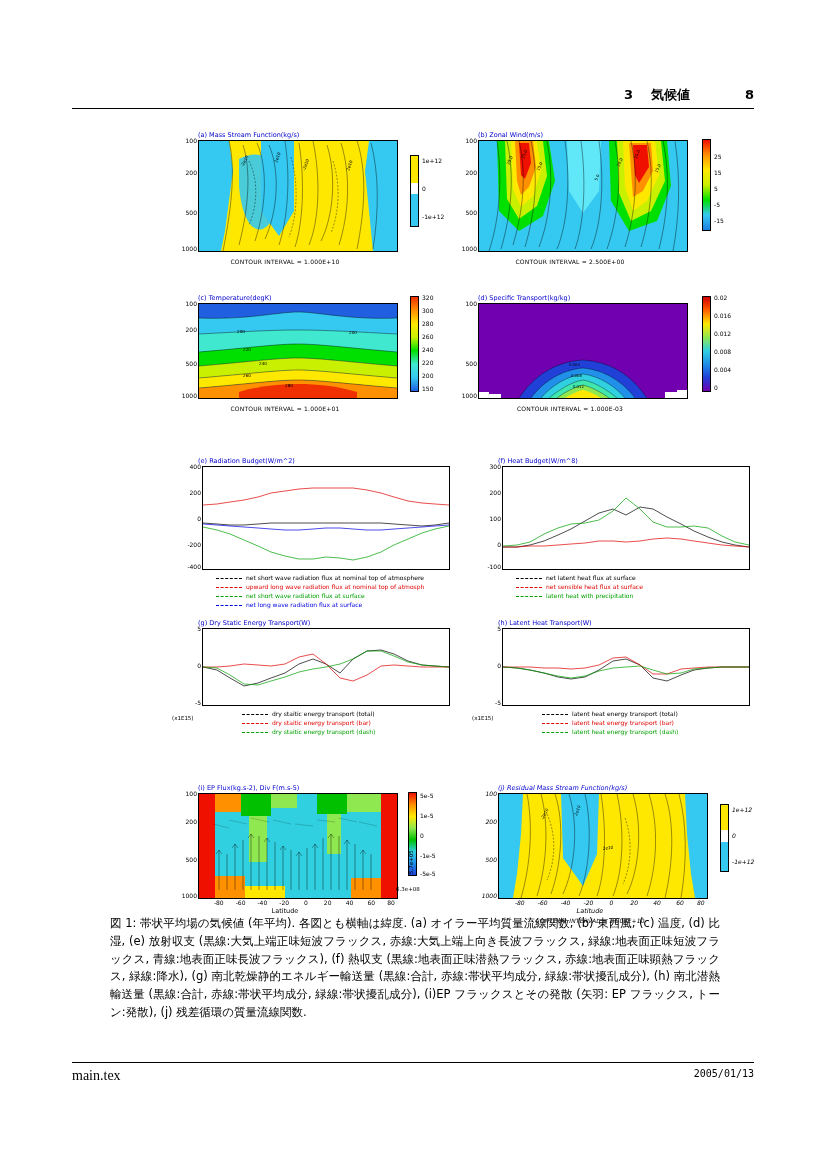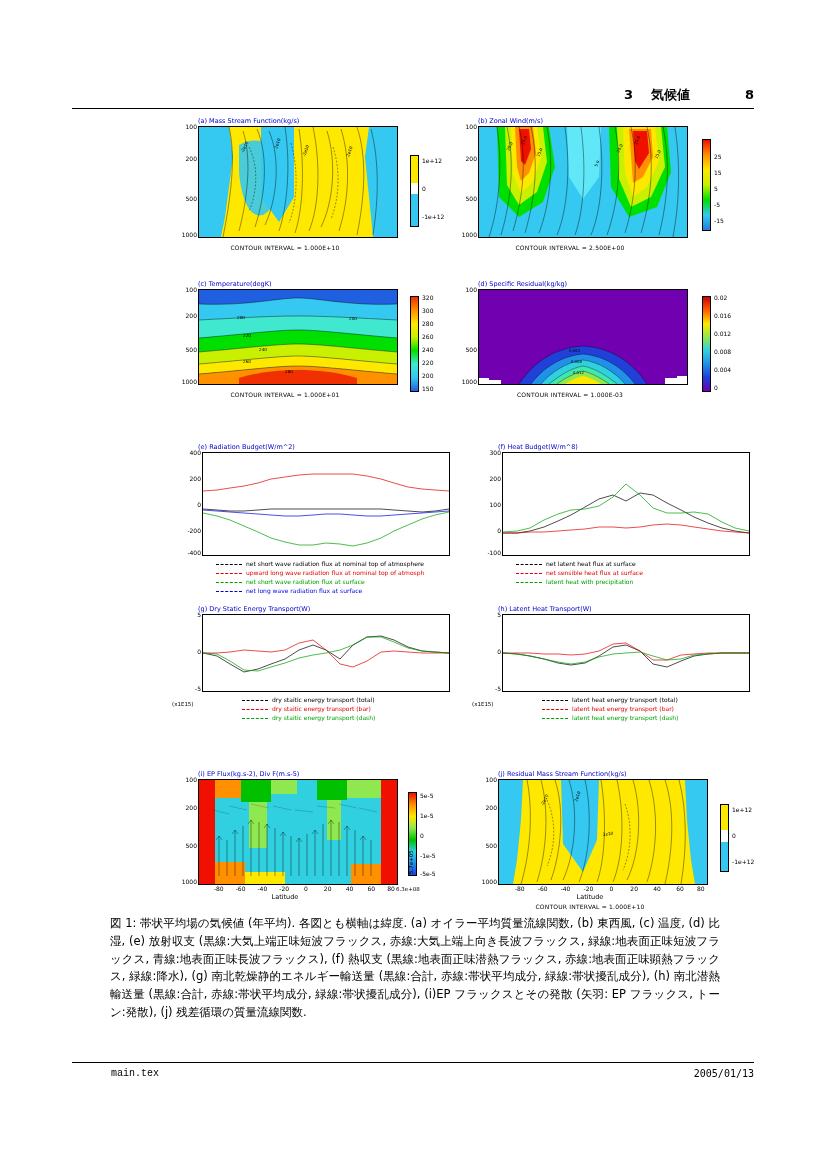--- a/index.html
+++ b/index.html
@@ -24,38 +24,38 @@
   .header .pageno{}
   .headrule{position:absolute;left:72px;top:108px;width:682px;height:1px;background:#000;}
 
   
   .footrule{position:absolute;left:72px;top:1062px;width:682px;height:1px;background:#000;}
   .footer{
     position:absolute;left:72px;top:1068px;width:682px;
     display:flex;justify-content:space-between;
     font-size:11px;font-family:"Liberation Serif",serif;
   }
-  .footer .fl{font-family:Liberation Mono, monospace;font-size:10px;margin-left:39px;}
+  .footer .fl{font-family:Liberation Serif, serif;font-size:14px;}
   .footer .fr{font-family:"DejaVu Sans Mono", monospace;font-size:10px;}
 
   
   .caption{
     position:absolute;left:110px;top:915px;width:610px;
     font-size:11.5px;line-height:1.55;text-align:justify;
     font-family:"DejaVu Sans", sans-serif;
   }
 
   
   .figarea{position:absolute;left:72px;top:115px;width:682px;height:790px;}
 
   .panel{position:absolute;}
   .ptitle{
     font-family:"DejaVu Sans", sans-serif;
     font-size:6.5px;color:#0000cc;
-    margin:0 0 1px 26px;white-space:nowrap;
+    margin:14px 0 1px 26px;white-space:nowrap;
   }
   .plotbox{position:relative;border:1px solid #000;background:#fff;box-sizing:border-box;}
   .axlabel{
     position:absolute;font-family:"DejaVu Sans",sans-serif;font-size:6px;color:#000;
   }
   .ylab{left:-24px;text-align:right;width:22px;}
   .xlab{top:100%;margin-top:1px;transform:translateX(-50%);}
   .ctrint{
     font-family:"DejaVu Sans",sans-serif;font-size:6px;color:#000;
     text-align:center;margin-top:6px;letter-spacing:.2px;
@@ -234,21 +234,21 @@
       <div class="cbar" style="left:250px;top:22px;width:9px;height:92px;background:linear-gradient(to bottom,#f01000,#ff9000,#ffe800,#c8f000,#00e000,#35c8f0,#2080e0);"></div>
       <span class="cbl" style="left:262px;top:36px;">25</span>
       <span class="cbl" style="left:262px;top:52px;">15</span>
       <span class="cbl" style="left:262px;top:68px;">5</span>
       <span class="cbl" style="left:262px;top:84px;">-5</span>
       <span class="cbl" style="left:262px;top:100px;">-15</span>
       <div class="ctrint" style="width:236px;">CONTOUR INTERVAL = 2.500E+00</div>
     </div>
 
     <div class="panel" style="left:380px;top:165px;width:280px;">
-      <div class="ptitle">(d) Specific Residual(kg/kg)</div>
+      <div class="ptitle">(d) Specific Transport(kg/kg)</div>
       <div class="plotbox" style="width:210px;height:96px;margin-left:26px;">
         <svg width="208" height="94" viewBox="0 0 208 94">
           <rect x="0" y="0" width="208" height="94" fill="#7000b0"></rect>
           <path d="M40,94 C55,72 75,58 104,56 C133,58 153,72 168,94 Z" fill="#2040d8"></path>
           <path d="M52,94 C64,78 82,66 104,64 C126,66 144,78 156,94 Z" fill="#2090e8"></path>
           <path d="M62,94 C72,82 88,72 104,70 C120,72 136,82 146,94 Z" fill="#30d0e0"></path>
           <path d="M70,94 C80,86 92,78 104,76 C116,78 128,86 138,94 Z" fill="#40e8b0"></path>
           <path d="M78,94 C86,88 96,83 104,81 C112,83 122,88 130,94 Z" fill="#90e850"></path>
           <path d="M86,94 C92,90 99,87 104,86 C109,87 116,90 122,94 Z" fill="#ffe800"></path>
           <rect x="0" y="88" width="10" height="6" fill="#ffffff"></rect>
@@ -415,21 +415,21 @@
       <span class="cbl" style="left:248px;top:22px;">5e-5</span>
       <span class="cbl" style="left:248px;top:42px;">1e-5</span>
       <span class="cbl" style="left:248px;top:62px;">0</span>
       <span class="cbl" style="left:248px;top:82px;">-1e-5</span>
       <span class="cbl" style="left:248px;top:100px;">-5e-5</span>
       <span class="scalelab" style="position:absolute;left:224px;top:116px;">6.3e+08</span>
       <span class="scalelab" style="position:absolute;left:236px;top:104px;transform:rotate(-90deg);transform-origin:left top;">5.7e+05</span>
       <div class="xaxis-title" style="width:226px;">Latitude</div>
     </div>
 
-    <div class="panel" style="left:400px;top:655px;width:300px;">
+    <div class="panel" style="left:400px;top:655px;width:300px;font-style:italic;">
       <div class="ptitle">(j) Residual Mass Stream Function(kg/s)</div>
       <div class="plotbox" style="width:210px;height:106px;margin-left:26px;">
         <svg width="208" height="104" viewBox="0 0 208 104">
           <rect x="0" y="0" width="208" height="104" fill="#ffe800"></rect>
           <path d="M0,0 L24,0 L22,40 L18,80 L14,104 L0,104 Z" fill="#35c8f0"></path>
           <path d="M208,0 L186,0 L188,40 L192,80 L196,104 L208,104 Z" fill="#35c8f0"></path>
           <path d="M62,0 L100,0 L98,60 L84,92 L64,64 Z" fill="#35c8f0"></path>
           <path d="M104,0 L140,0 L138,60 L120,92 L104,60 Z" fill="#ffe800"></path>
           <g fill="none" stroke="#000" stroke-width="0.4">
             <path d="M28,0 C34,30 32,70 22,104"></path>

